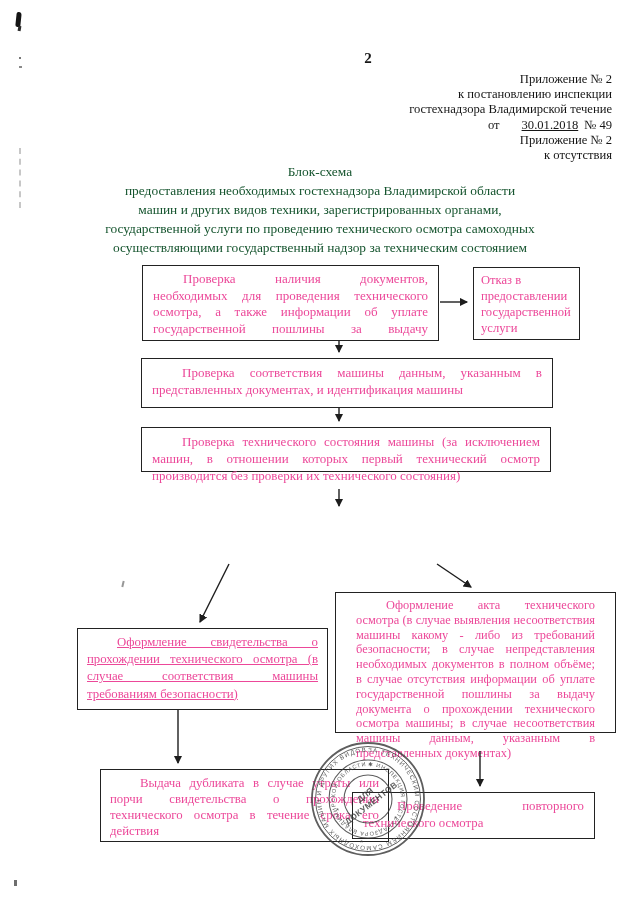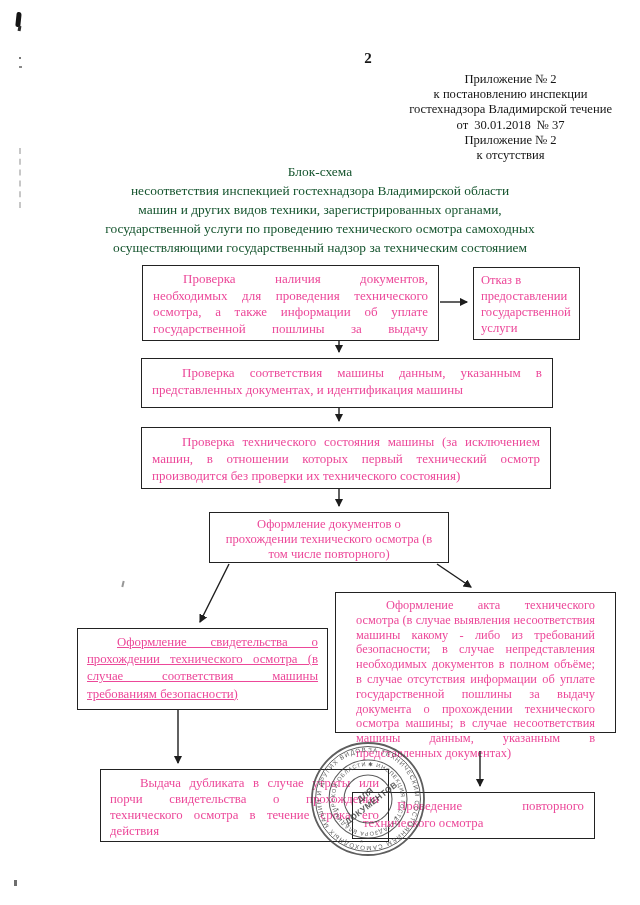--- a/index.html
+++ b/index.html
@@ -3,36 +3,36 @@
 <meta charset="utf-8">
 <style>
   html,body{margin:0;padding:0;background:#e8e8e8;}
   .page{
     position:relative;width:640px;height:905px;background:#ffffff;
     font-family:"Liberation Serif","DejaVu Serif",serif;color:#161616;
     overflow:hidden;margin:0 auto;
   }
   .page-number{position:absolute;left:358px;top:50px;width:20px;text-align:center;
     font-size:15px;font-weight:bold;}
-  .header{position:absolute;right:28px;top:72px;text-align:center;font-size:12.6px;
+  .header{position:absolute;right:28px;top:72px;text-align:right;font-size:12.6px;
     line-height:15.2px;white-space:nowrap;}
-  .header .u{margin:0 6px;}
-  .header .pfx{margin-right:0;}
+  .header .u{text-decoration:underline;margin:0 6px;}
+  .header .pfx{margin-right:16px;}
   .title{position:absolute;left:30px;right:30px;top:162px;text-align:center;
     font-size:13.4px;line-height:19px;color:#14532d;}
   .box{position:absolute;box-sizing:border-box;border:1.6px solid #222;
     text-align:justify;color:#ec4899;background:transparent;}
   .box .in{text-indent:30px;}
   .b1{left:142px;top:265px;width:297px;height:76px;padding:5px 10px;
     font-size:13px;line-height:16.5px;text-align-last:justify;}
   .bref{left:473px;top:267px;width:107px;height:73px;padding:4px 7px;
     font-size:12.6px;line-height:16px;text-align:left;}
   .b2{left:141px;top:358px;width:412px;height:50px;padding:5px 10px;
     font-size:13px;line-height:17px;}
-  .b3{left:141px;top:427px;width:410px;height:62px;padding:5px 10px;
+  .b3{left:141px;top:427px;width:410px;height:45px;padding:5px 10px;
     font-size:13px;line-height:17px;}
   .b4{left:209px;top:512px;width:240px;height:51px;padding:4px 10px;
     font-size:12.6px;line-height:14.8px;text-align:center;}
   .bcert{left:77px;top:628px;width:251px;height:82px;padding:5px 9px;
     font-size:12.8px;line-height:17.2px;text-decoration:underline;}
   .bakt{left:335px;top:592px;width:281px;height:141px;padding:5px 20px;
     font-size:12.4px;line-height:14.8px;}
   .bdup{left:68px;top:769px;width:289px;height:73px;padding:5px 9px;
     font-size:12.8px;line-height:16px;margin-left:32px;}
   .brep{left:352px;top:792px;width:243px;height:47px;padding:5px 10px;
@@ -69,29 +69,29 @@
   <div class="art tick-a"></div>
   <div class="art mark-bl"></div>
 
   <div class="page-number">2</div>
 
   <div class="header">
     <div>Приложение № 2</div>
     <div>к постановлению инспекции</div>
     <div>гостехнадзора Владимирской течение</div>
     <div>
-      <span class="pfx">от</span><span class="u">30.01.2018</span><span>№ 37</span>
+      <span class="pfx">от</span><span class="u">30.01.2018</span><span>№ 49</span>
     </div>
     <div>Приложение № 2</div>
     <div>к отсутствия</div>
   </div>
 
   <div class="title">
     <div>Блок-схема</div>
-    <div>несоответствия инспекцией гостехнадзора Владимирской области</div>
+    <div>предоставления необходимых гостехнадзора Владимирской области</div>
     <div>машин и других видов техники, зарегистрированных органами,</div>
     <div>государственной услуги по проведению технического осмотра самоходных</div>
     <div>осуществляющими государственный надзор за техническим состоянием</div>
   </div>
 
   <div class="box b1">
     <div class="in">Проверка наличия документов, необходимых для проведения технического осмотра, а также информации об уплате государственной пошлины за выдачу</div>
   </div>
 
   <div class="box bref">
@@ -99,23 +99,20 @@
   </div>
 
   <div class="box b2">
     <div class="in">Проверка соответствия машины данным, указанным в представленных документах, и идентификация машины</div>
   </div>
 
   <div class="box b3">
     <div class="in">Проверка технического состояния машины (за исключением машин, в отношении которых первый технический осмотр производится без проверки их технического состояния)</div>
   </div>
 
-  <div class="box b4">
-    <div>Оформление документов о прохождении технического осмотра (в том числе повторного)</div>
-  </div>
 
   <div class="box bcert">
     <div class="in">Оформление свидетельства о прохождении технического осмотра (в случае соответствия машины требованиям безопасности)</div>
   </div>
 
   <div class="box bakt">
     <div class="in">Оформление акта технического осмотра (в случае выявления несоответствия машины какому - либо из требований безопасности; в случае непредставления необходимых документов в полном объёме; в случае отсутствия информации об уплате государственной пошлины за выдачу документа о прохождении технического осмотра машины; в случае несоответствия машины данным, указанным в представленных документах)</div>
   </div>
 
   <div class="box bdup">

